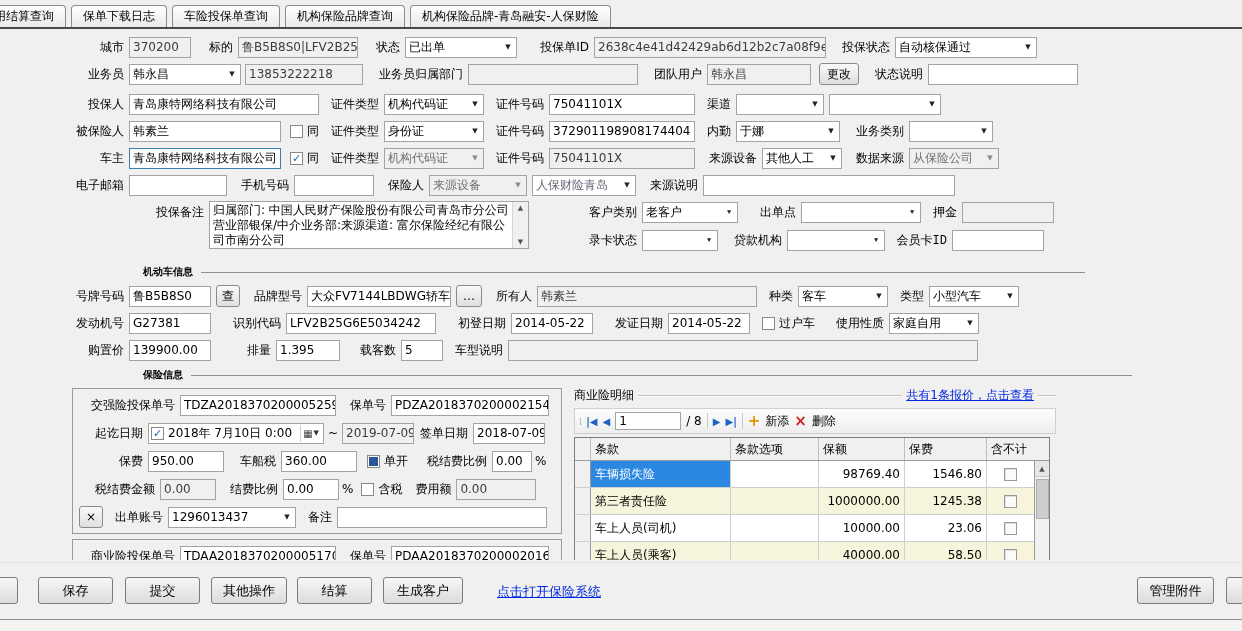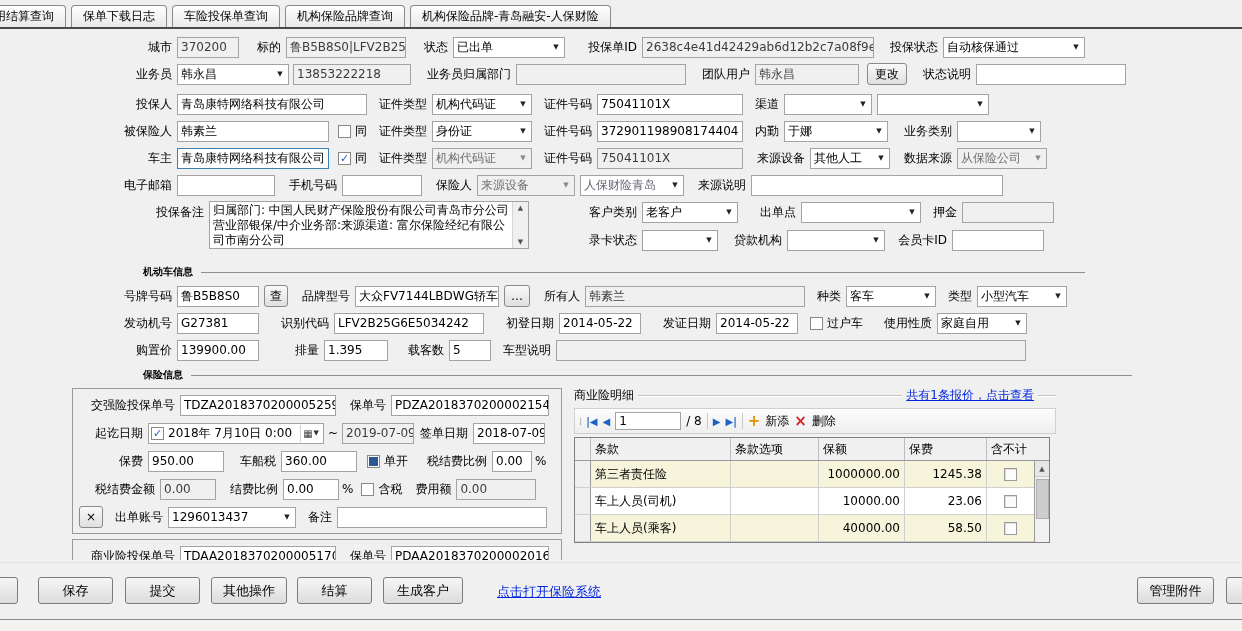--- a/index.html
+++ b/index.html
@@ -8,21 +8,21 @@
   
   .tabbar{height:27px;display:flex;align-items:flex-end;gap:5px;background:#f0f0f0;
           border-bottom:2px solid #4a4a4a;overflow:hidden;}
   .tab{height:21px;padding:0 11px;border:1px solid #8b8b8b;border-bottom:none;
        border-radius:4px 4px 0 0;background:linear-gradient(#ffffff,#e9e9e9);
        display:flex;align-items:center;white-space:nowrap;flex:none;}
   .tab.cut{margin-left:-18px;}
   .tab.active{height:25px;font-weight:bold;background:#f0f0f0;}
   
   .form{position:absolute;top:29px;left:0;right:0;height:531px;overflow:hidden;}
-  .row{display:flex;align-items:center;height:22px;margin:0 0 5px 0;padding-left:120px;}
+  .row{display:flex;align-items:center;height:22px;margin:0 0 5px 0;padding-left:72px;}
   .lbl{flex:none;text-align:right;padding-right:5px;white-space:nowrap;overflow:hidden;}
   .inp{flex:none;box-sizing:border-box;height:21px;border:1px solid #a3a3a3;background:#fff;
        padding:0 3px;display:flex;align-items:center;white-space:nowrap;overflow:hidden;}
   .inp.dis{background:#f0f0f0;color:#3c3c3c;}
   .inp.focus{border:1px solid #3c7fb1;}
   .combo{flex:none;box-sizing:border-box;height:21px;border:1px solid #a3a3a3;background:#fff;
          position:relative;display:flex;align-items:center;padding:0 18px 0 3px;
          white-space:nowrap;overflow:hidden;}
   .combo .dd{position:absolute;right:0;top:0;bottom:0;width:16px;display:flex;align-items:center;
              justify-content:center;font-size:7px;color:#222;background:#fff;}
@@ -45,21 +45,21 @@
   .sec .line{height:1px;background:#8f8f8f;flex:1;margin-left:8px;}
   
   .remarkrow{display:flex;align-items:flex-start;margin:0 0 6px 0;padding-left:152px;}
   .remarkbox{flex:none;box-sizing:border-box;width:320px;height:48px;border:1px solid #a3a3a3;
              background:#fff;display:flex;}
   .remarktext{flex:1;padding:1px 3px;line-height:15px;overflow:hidden;}
   .vscroll{flex:none;width:15px;background:#f0f0f0;border-left:1px solid #d5d5d5;display:flex;
            flex-direction:column;justify-content:space-between;align-items:center;font-size:7px;color:#555;}
   .vscroll span{padding:2px 0;}
   .stack{margin-left:44px;}
-  .stack .row{padding-left:0;margin-bottom:6px;}
+  .stack .row{padding-left:0;margin-bottom:6px;font-family:Liberation Mono, monospace;}
   
   .inscols{display:flex;align-items:flex-start;padding-left:72px;}
   .insbox{box-sizing:border-box;width:490px;border:1px solid #9a9a9a;padding:5px 6px 2px 6px;background:#f0f0f0;}
   .insbox .row{padding-left:0;margin-bottom:6px;}
   .dtp{flex:none;box-sizing:border-box;height:21px;border:1px solid #a3a3a3;background:#fff;
        display:flex;align-items:center;padding:0 2px;gap:4px;white-space:nowrap;overflow:hidden;}
   .dtp .calbtn{margin-left:auto;flex:none;display:flex;align-items:center;gap:1px;border-left:1px solid #d0d0d0;
        padding:0 2px;height:17px;font-size:10px;color:#333;}
   .dtp .calbtn .ar{font-size:7px;}
   
@@ -465,20 +465,30 @@
             <span class="hc csel" style="width:16px;padding:0"></span>
             <span class="hc" style="width:140px">条款</span>
             <span class="hc" style="width:88px">条款选项</span>
             <span class="hc" style="width:86px">保额</span>
             <span class="hc" style="width:82px">保费</span>
             <span class="hc" style="width:47px;border-right:none">含不计</span>
           </div>
 
           <div style="display:flex">
             <div style="flex:1">
+              <div class="grow">
+                <span class="c csel" style="width:16px;padding:0"></span>
+                <span class="c selcell" style="width:140px">车辆损失险</span>
+                <span class="c" style="width:88px"></span>
+                <span class="c num" style="width:86px">98769.40</span>
+                <span class="c num" style="width:82px">1546.80</span>
+                <span class="c chk" style="width:47px;border-right:none">
+                    <span class="gcb"></span>
+                  </span>
+              </div>
               <div class="grow odd">
                 <span class="c csel" style="width:16px;padding:0"></span>
                 <span class="c" style="width:140px">第三者责任险</span>
                 <span class="c" style="width:88px"></span>
                 <span class="c num" style="width:86px">1000000.00</span>
                 <span class="c num" style="width:82px">1245.38</span>
                 <span class="c chk" style="width:47px;border-right:none">
                     <span class="gcb"></span>
                   </span>
               </div>

